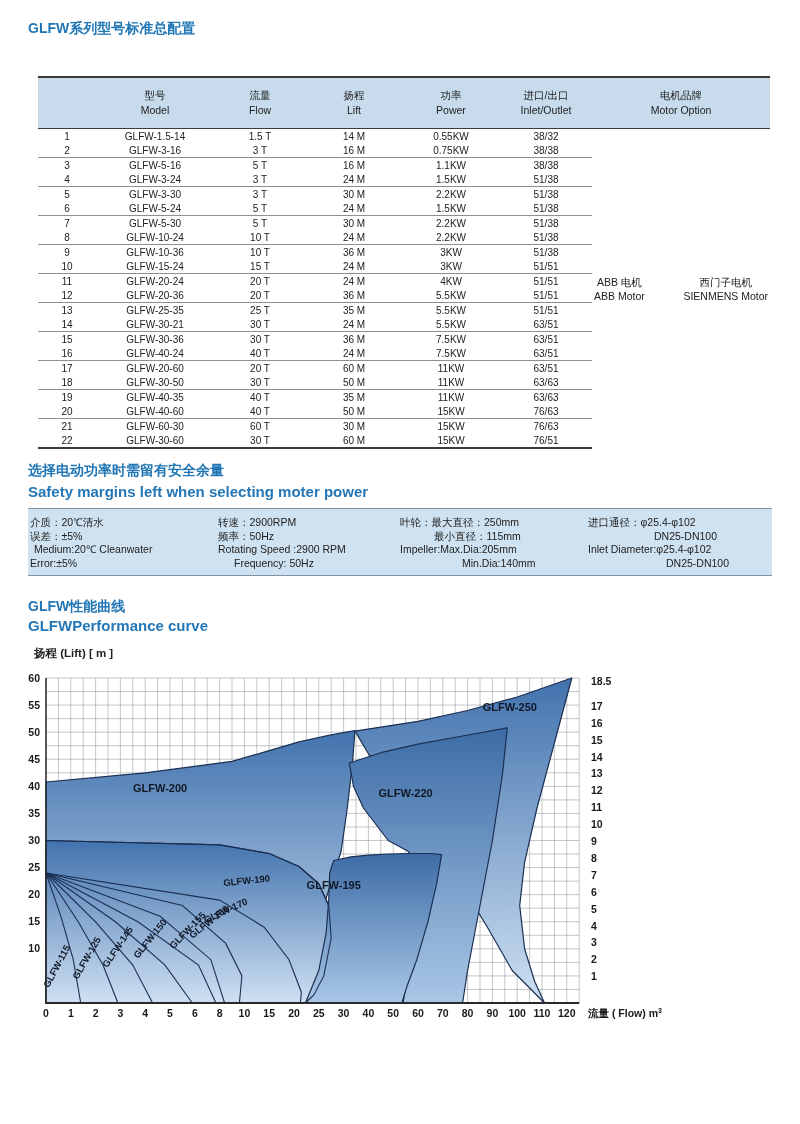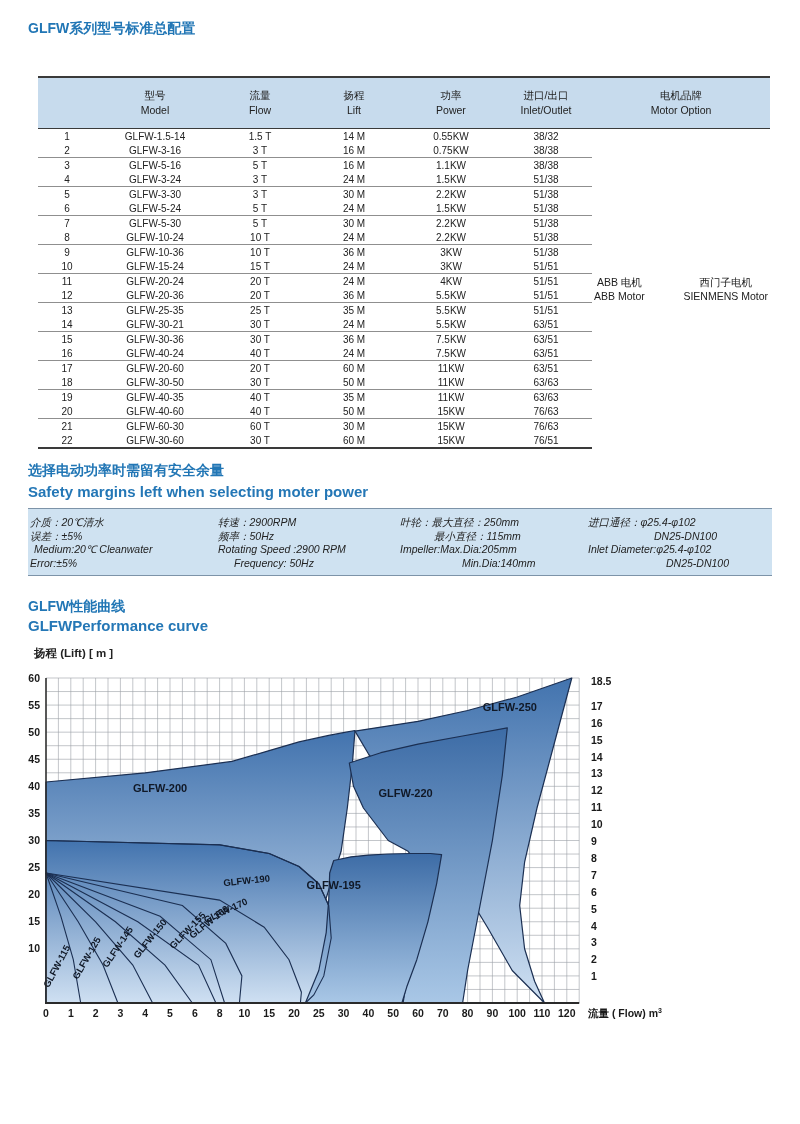--- a/index.html
+++ b/index.html
@@ -15,21 +15,21 @@
   .cfg-table thead tr{border-top:2px solid #3a3a3a;border-bottom:1.5px solid #3a3a3a;}
   .cfg-table td{font-size:10px;height:14px;padding:0 2px;text-align:center;white-space:nowrap;}
   .cfg-table tr.group-end td:not(.motor-cell){border-bottom:1px solid #8f8f8f;}
   .cfg-table tr.last-row td:not(.motor-cell){border-bottom:2.5px solid #3a3a3a;}
   .motor-cell{vertical-align:middle;}
   .motor-wrap{display:flex;justify-content:space-between;gap:22px;font-size:10.5px;line-height:14px;text-align:center;}
 
   
   .safety-box{position:absolute;left:28px;top:508px;width:744px;height:66px;background:#cfe2f1;
               border-top:1.5px solid #7d93a8;border-bottom:1.5px solid #7d93a8;}
-  .safety-col{position:absolute;top:7px;font-size:10.5px;line-height:13.5px;white-space:nowrap;font-style:italic;}
+  .safety-col{position:absolute;top:7px;font-size:10.5px;line-height:13.5px;white-space:nowrap;}
   .safety-line{display:block;}
 
   
   .ylabel{position:absolute;left:34px;top:646px;font-size:11.5px;font-weight:bold;color:#222;}
   #curve-svg{position:absolute;left:0;top:645px;}
 </style>
 </head>
 <body>
 
 <div class="sheet">

